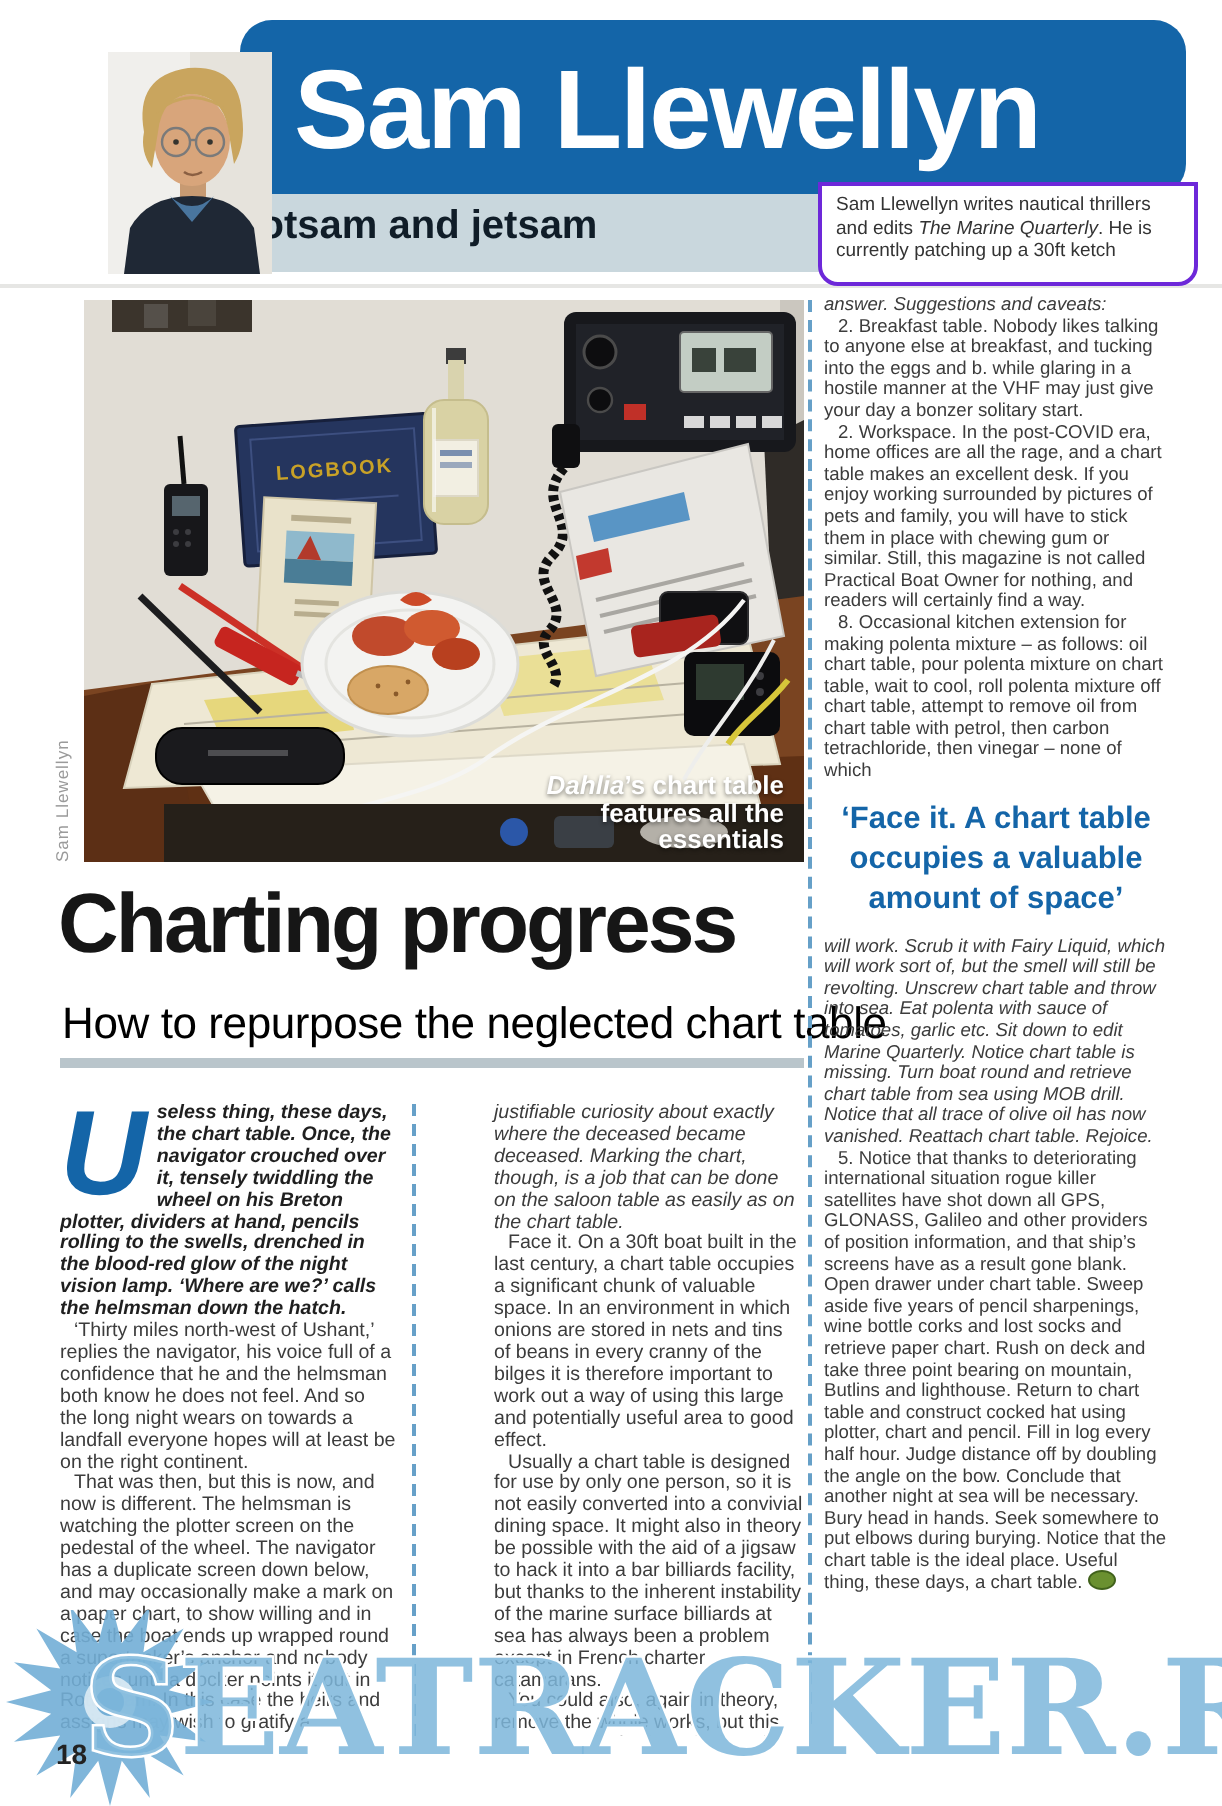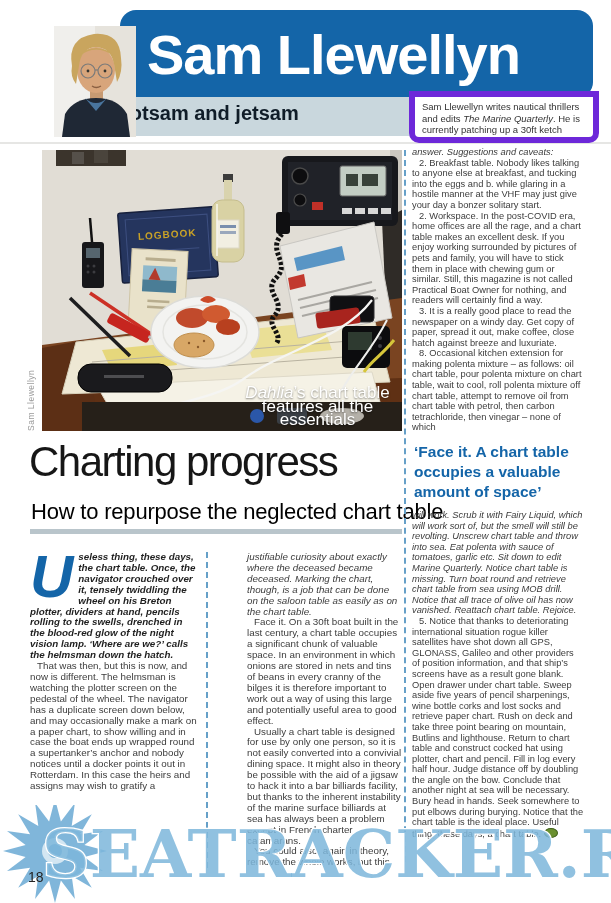--- a/index.html
+++ b/index.html
@@ -6,60 +6,60 @@
   .page{position:relative;width:611px;height:903px;background:#ffffff;overflow:hidden;
         font-family:"Liberation Sans",sans-serif;margin:0 auto;}
 
   
   .banner{position:absolute;left:120px;top:10px;width:473px;height:88px;background:#1465a8;border-radius:16px;}
   .banner-title{position:absolute;left:147px;top:22px;font-size:56px;font-weight:bold;color:#ffffff;
                 letter-spacing:-1px;white-space:nowrap;z-index:2;}
   .flotsam-bar{position:absolute;left:57px;top:97px;width:356px;height:39px;background:#c9d7dd;z-index:1;}
   .flotsam-label{position:absolute;left:112px;top:102px;font-size:20px;font-weight:bold;color:#101d28;z-index:2;}
   .bio-box{position:absolute;left:409px;top:91px;width:190px;height:52px;background:#ffffff;
-           border:6px solid #6d28d9;border-radius:0 0 10px 10px;padding:4px 7px;box-sizing:border-box;
+           border:2px solid #6d28d9;border-radius:0 0 10px 10px;padding:4px 7px;box-sizing:border-box;
            z-index:4;font-size:9.5px;line-height:11.5px;color:#333;}
   .bio-italic{font-style:italic;}
   .author-photo{position:absolute;left:54px;top:26px;width:82px;height:111px;z-index:5;}
   .header-rule{position:absolute;left:0;top:142px;width:611px;height:2px;background:#e6e6e4;}
 
   
   .main-photo{position:absolute;left:42px;top:150px;width:360px;height:281px;}
   .photo-credit{position:absolute;left:26px;top:295px;height:136px;writing-mode:vertical-rl;
                 transform:rotate(180deg);font-size:8.5px;color:#9a9a9a;letter-spacing:0.5px;}
-  .photo-caption{position:absolute;left:243px;top:386px;width:149px;text-align:center;color:#ffffff;
-                 font-weight:normal;font-size:17px;line-height:13.5px;z-index:3;
+  .photo-caption{position:absolute;left:243px;top:386px;width:149px;text-align:right;color:#ffffff;
+                 font-weight:bold;font-size:13px;line-height:13.5px;z-index:3;
                  text-shadow:0 1px 2px rgba(0,0,0,0.45);}
   .caption-boat{font-style:italic;}
 
   
-  .headline{position:absolute;left:29px;top:438px;width:376px;font-size:42px;font-weight:normal;
+  .headline{position:absolute;left:29px;top:438px;width:376px;font-size:42px;font-weight:bold;
             letter-spacing:-1.5px;color:#161616;white-space:nowrap;}
   .standfirst{position:absolute;left:31px;top:499px;font-size:22px;color:#000000;letter-spacing:-0.2px;white-space:nowrap;}
   .standfirst-rule{position:absolute;left:30px;top:529px;width:372px;height:5px;background:#b9c5cb;}
 
   
   .body-cols{position:absolute;left:30px;top:552px;width:372px;height:316px;display:flex;overflow:hidden;color:#3c3c3c;}
   .col1{width:168px;font-size:9.8px;line-height:10.9px;}
   .col-div{border-left:2px dashed #66a0c8;margin:0 7px 0 8px;}
   .col2{flex:1;font-size:9.8px;line-height:10.9px;margin-left:32px;}
   .right-rule{position:absolute;left:404px;top:150px;height:712px;border-left:2px dashed #66a0c8;}
   .right-col{position:absolute;left:412px;top:147px;width:172px;height:718px;overflow:hidden;
              font-size:9.3px;line-height:10.6px;color:#3c3c3c;}
   .dropcap{float:left;font-size:60px;line-height:46px;font-weight:bold;color:#1465a8;margin:2px 5px 0 0;}
   .p{margin:0;text-indent:7px;}
   .p-first{text-indent:0;font-style:italic;}
   .intro{font-weight:bold;color:#1f1f1f;}
-  .pull-quote{margin:9px 2px 8px;text-align:left;color:#1465a8;font-weight:bold;
+  .pull-quote{margin:9px 2px 8px;text-align:center;color:#1465a8;font-weight:bold;
               font-size:15.5px;line-height:20px;text-indent:0;}
   .endmark{display:inline-block;width:12px;height:8px;background:#6a9030;border:1px solid #41621c;
            border-radius:50%;margin-left:3px;vertical-align:-1px;}
 
   
-  .page-number{position:absolute;left:28px;top:869px;font-size:14px;font-weight:normal;color:#222;z-index:60;}
+  .page-number{position:absolute;left:28px;top:869px;font-size:14px;font-weight:bold;color:#222;z-index:60;}
   .footer-right{position:absolute;right:28px;top:907px;font-size:11px;color:#1a1a1a;z-index:60;white-space:nowrap;}
   .footer-mag{font-weight:bold;}
   .footer-dot{color:#cc2b24;font-weight:bold;margin:0 3px;}
 
   
   .watermark{position:absolute;left:0;top:805px;width:611px;height:98px;z-index:50;pointer-events:none;}
 </style>
 </head>
 <body>
 
@@ -205,37 +205,37 @@
   <div class="photo-credit">Sam Llewellyn</div>
   <div class="photo-caption"><span class="caption-boat">Dahlia</span><span>’s chart table features all the essentials</span></div>
 
   <div class="headline">Charting progress</div>
   <div class="standfirst">How to repurpose the neglected chart table</div>
   <div class="standfirst-rule"></div>
 
   <div class="body-cols">
     <div class="col1">
       <p class="p p-first intro"><span class="dropcap">U</span><span>seless thing, these days, the chart table. Once, the navigator crouched over it, tensely twiddling the wheel on his Breton plotter, dividers at hand, pencils rolling to the swells, drenched in the blood-red glow of the night vision lamp. ‘Where are we?’ calls the helmsman down the hatch.</span></p>
+      <p class="p">‘Thirty miles north-west of Ushant,’ replies the navigator, his voice full of a confidence that he and the helmsman both know he does not feel. And so the long night wears on towards a landfall everyone hopes will at least be on the right continent.</p>
       <p class="p">That was then, but this is now, and now is different. The helmsman is watching the plotter screen on the pedestal of the wheel. The navigator has a duplicate screen down below, and may occasionally make a mark on a paper chart, to show willing and in case the boat ends up wrapped round a supertanker’s anchor and nobody notices until a docker points it out in Rotterdam. In this case the heirs and assigns may wish to gratify a</p>
     </div>
     <div class="col-div"></div>
     <div class="col2">
       <p class="p p-first">justifiable curiosity about exactly where the deceased became deceased. Marking the chart, though, is a job that can be done on the saloon table as easily as on the chart table.</p>
       <p class="p">Face it. On a 30ft boat built in the last century, a chart table occupies a significant chunk of valuable space. In an environment in which onions are stored in nets and tins of beans in every cranny of the bilges it is therefore important to work out a way of using this large and potentially useful area to good effect.</p>
       <p class="p">Usually a chart table is designed for use by only one person, so it is not easily converted into a convivial dining space. It might also in theory be possible with the aid of a jigsaw to hack it into a bar billiards facility, but thanks to the inherent instability of the marine surface billiards at sea has always been a problem except in French charter catamarans.</p>
       <p class="p">You could also, again in theory, remove the whole works, but this suggests a lack of nautical cred and may lead people to think that you do not know what you are doing. Repurposing is probably the</p>
     </div>
   </div>
 
   <div class="right-rule"></div>
   <div class="right-col">
     <p class="p p-first">answer. Suggestions and caveats:</p>
     <p class="p">2. Breakfast table. Nobody likes talking to anyone else at breakfast, and tucking into the eggs and b. while glaring in a hostile manner at the VHF may just give your day a bonzer solitary start.</p>
     <p class="p">2. Workspace. In the post-COVID era, home offices are all the rage, and a chart table makes an excellent desk. If you enjoy working surrounded by pictures of pets and family, you will have to stick them in place with chewing gum or similar. Still, this magazine is not called Practical Boat Owner for nothing, and readers will certainly find a way.</p>
-    <p class="p">3. It is a really good place to read the newspaper on a windy day. Get copy of paper, spread it out, make coffee, close hatch against breeze and luxuriate.</p>
     <p class="p">8. Occasional kitchen extension for making polenta mixture – as follows: oil chart table, pour polenta mixture on chart table, wait to cool, roll polenta mixture off chart table, attempt to remove oil from chart table with petrol, then carbon tetrachloride, then vinegar – none of which</p>
     <p class="p pull-quote">‘Face it. A chart table occupies a valuable amount of space’</p>
     <p class="p p-first">will work. Scrub it with Fairy Liquid, which will work sort of, but the smell will still be revolting. Unscrew chart table and throw into sea. Eat polenta with sauce of tomatoes, garlic etc. Sit down to edit Marine Quarterly. Notice chart table is missing. Turn boat round and retrieve chart table from sea using MOB drill. Notice that all trace of olive oil has now vanished. Reattach chart table. Rejoice.</p>
     <p class="p"><span>5. Notice that thanks to deteriorating international situation rogue killer satellites have shot down all GPS, GLONASS, Galileo and other providers of position information, and that ship’s screens have as a result gone blank. Open drawer under chart table. Sweep aside five years of pencil sharpenings, wine bottle corks and lost socks and retrieve paper chart. Rush on deck and take three point bearing on mountain, Butlins and lighthouse. Return to chart table and construct cocked hat using plotter, chart and pencil. Fill in log every half hour. Judge distance off by doubling the angle on the bow. Conclude that another night at sea will be necessary. Bury head in hands. Seek somewhere to put elbows during burying. Notice that the chart table is the ideal place. Useful thing, these days, a chart table.</span><span class="endmark"></span></p>
   </div>
 
   <svg class="watermark" viewBox="0 0 611 98" xmlns="http://www.w3.org/2000/svg">
     <polygon fill="#72aed6" fill-opacity="0.9" points="107,46 84.4,51.9 103,65.9 79.9,62.7 91.8,82.8 71.7,70.9 74.9,94 60.9,75.4 55,98 49.1,75.4 35.1,94 38.3,70.9 18.2,82.8 30.1,62.7 7,65.9 25.6,51.9 3,46 25.6,40.1 7,26.1 30.1,29.3 18.2,9.2 38.3,21.1 35.1,-2 49.1,16.6 55,-6 60.9,16.6 74.9,-2 71.7,21.1 91.8,9.2 79.9,29.3 103,26.1 84.4,40.1"></polygon>
     <circle cx="55" cy="46" r="13" fill="#dcebf4" fill-opacity="0.9"></circle>
     <circle cx="55" cy="46" r="7" fill="#72aed6"></circle>

